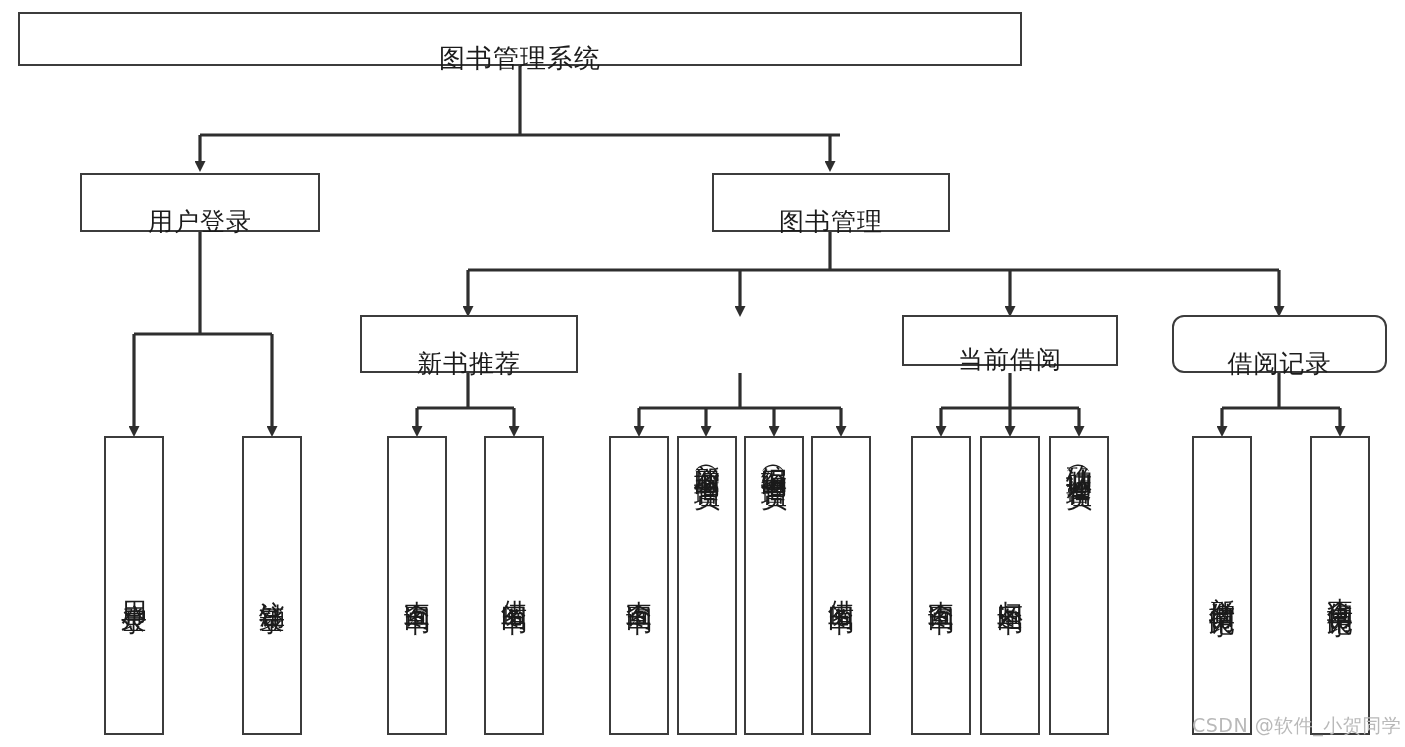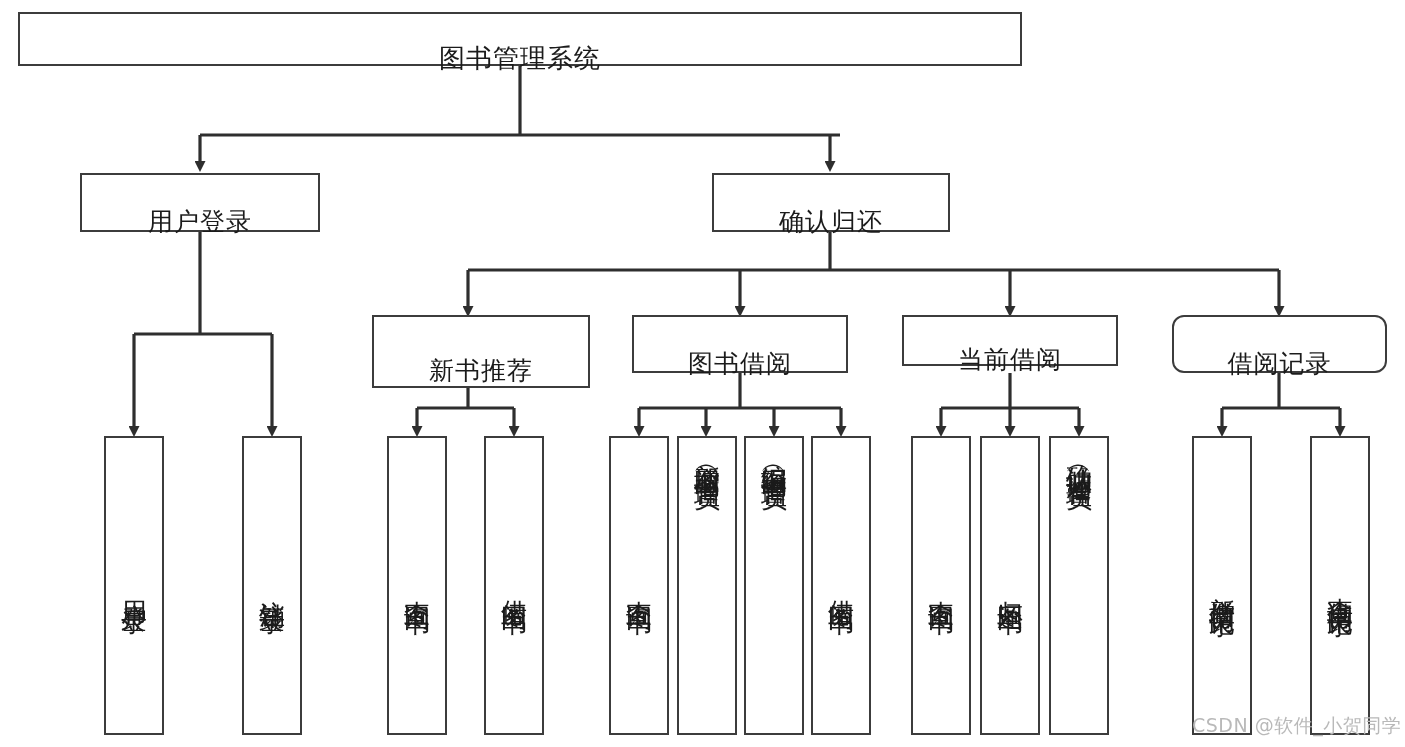--- a/index.html
+++ b/index.html
@@ -125,30 +125,27 @@
 
   <div class="node h-node" id="node-root" style="left:18px;top:12px;width:1004px;height:54px;">
     <span class="label">图书管理系统</span>
   </div>
 
   <div class="node h-node" style="left:80px;top:173px;width:240px;height:59px;">
     <span class="label">用户登录</span>
   </div>
 
   <div class="node h-node" style="left:712px;top:173px;width:238px;height:59px;">
-    <span class="label">确认归还</span>
-  </div>
-
-  <div class="node h-node" style="left:372px;top:315px;width:218px;height:73px;">
+    <span class="label">图书管理</span>
+  </div>
+
+  <div class="node h-node" style="left:360px;top:315px;width:218px;height:58px;">
     <span class="label">新书推荐</span>
   </div>
 
-  <div class="node h-node" style="left:632px;top:315px;width:216px;height:58px;">
-    <span class="label">图书借阅</span>
-  </div>
 
   <div class="node h-node" style="left:902px;top:315px;width:216px;height:51px;">
     <span class="label">当前借阅</span>
   </div>
 
   <div class="node h-node" style="left:1172px;top:315px;width:215px;height:58px;border-radius:12px;">
     <span class="label">借阅记录</span>
   </div>
 
   <div class="node v-node center-text" style="left:104px;top:436px;width:60px;height:299px;">

